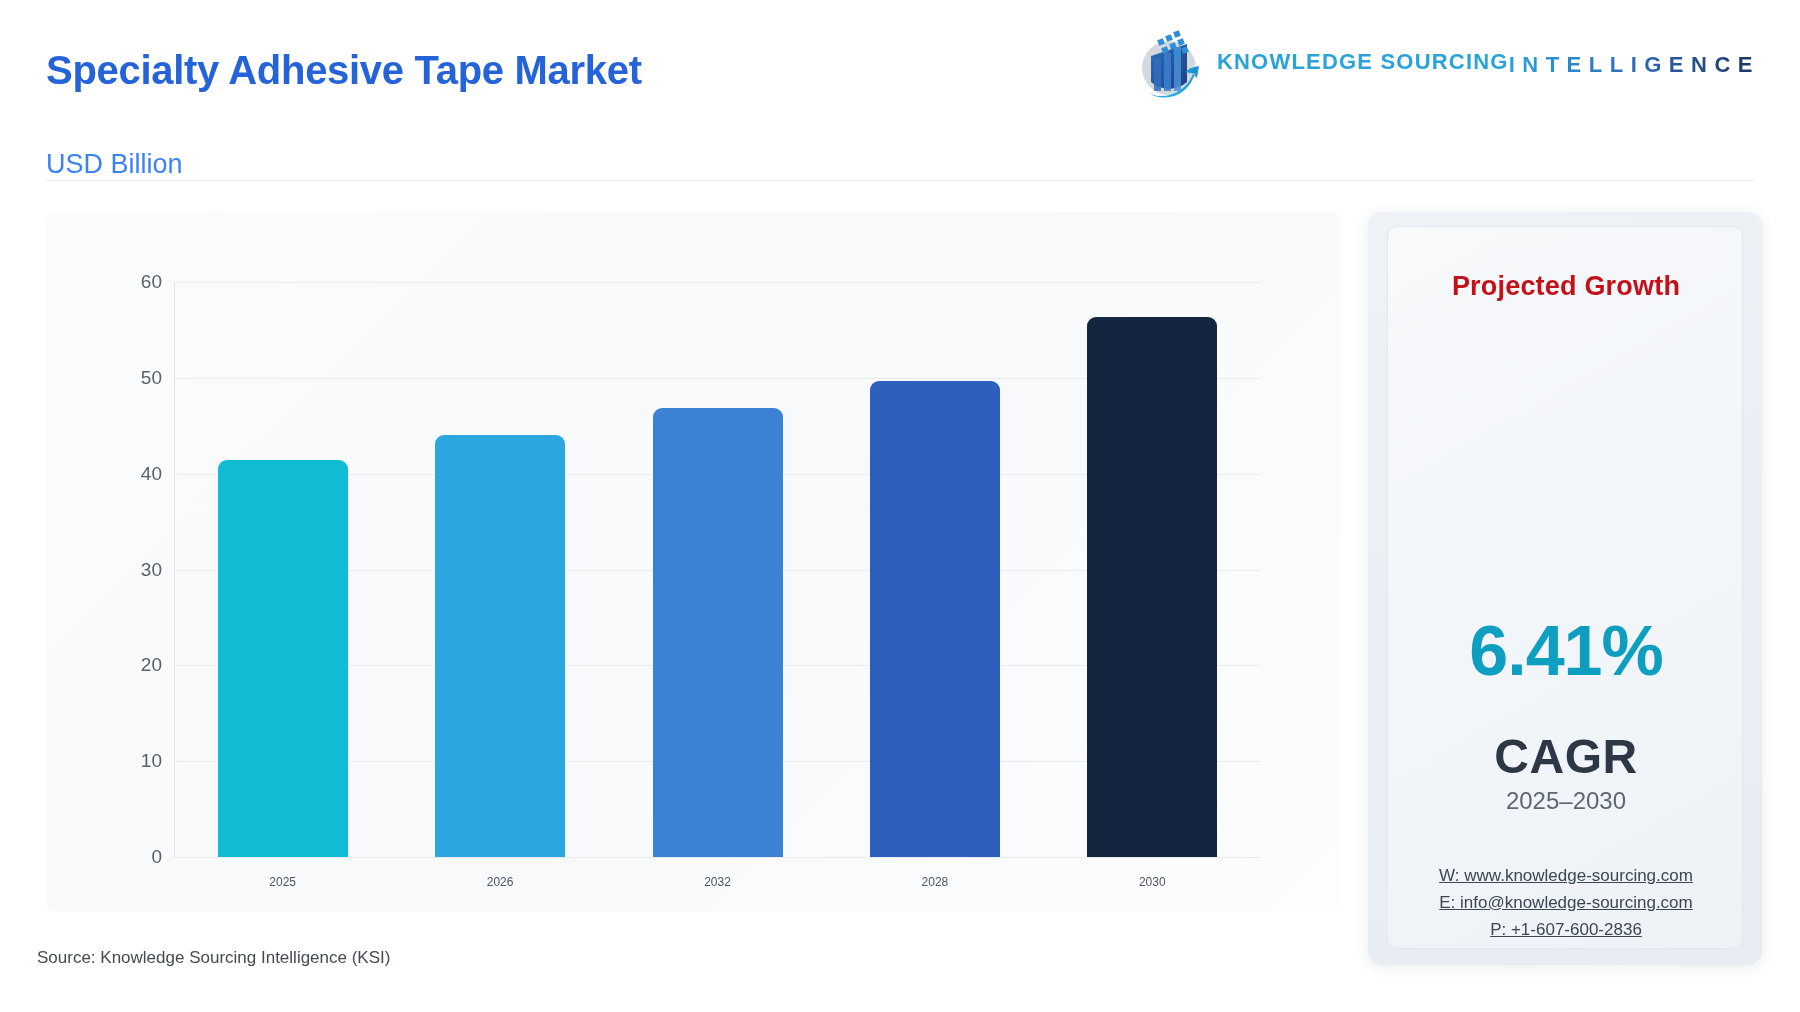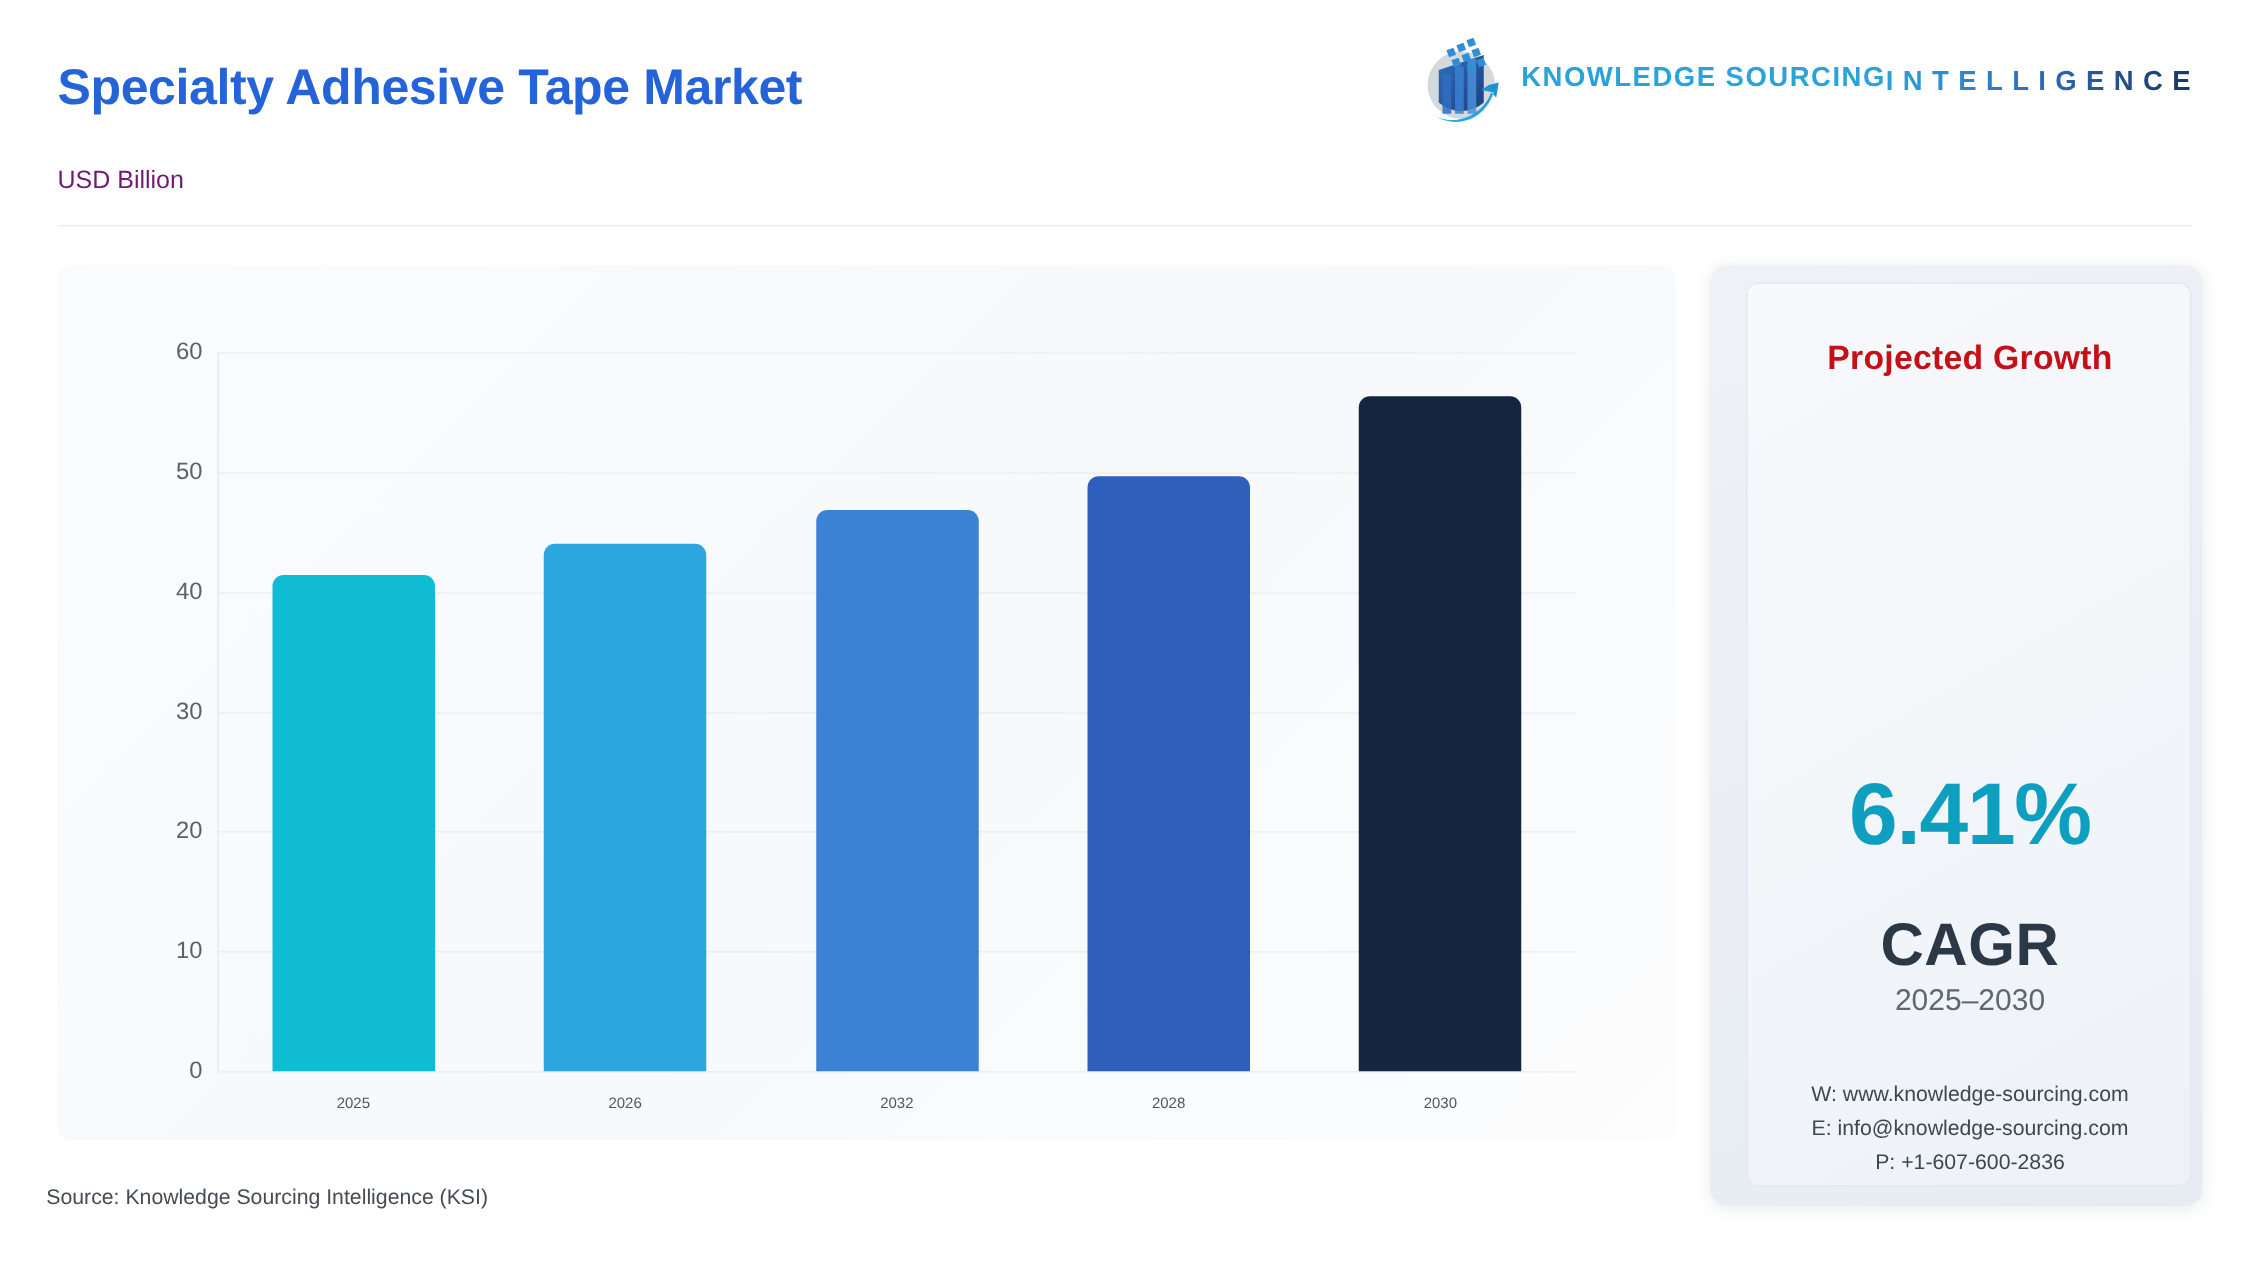--- a/index.html
+++ b/index.html
@@ -26,23 +26,23 @@
     position: absolute;
     left: 46px; top: 48px;
     font-size: 40px;
     font-weight: bold;
     color: #2563d9;
     letter-spacing: -0.3px;
     white-space: nowrap;
   }
   .subtitle {
     position: absolute;
-    left: 46px; top: 133px;
-    font-size: 20px;
-    color: #701a75;
+    left: 46px; top: 149px;
+    font-size: 27px;
+    color: #3b82f6;
     white-space: nowrap;
   }
   .header-rule {
     position: absolute;
     left: 46px; top: 180px;
     width: 1708px; height: 1px;
     background: #e8ebee;
   }
 
   
@@ -134,21 +134,21 @@
   .cagr-panel {
     position: absolute;
     left: 1368px; top: 212px;
     width: 394px; height: 753px;
     background: linear-gradient(160deg, #eef1f6 0%, #e7ecf3 100%);
     border-radius: 14px;
     box-shadow: 0 2px 14px rgba(40,60,90,0.10);
   }
   .cagr-inner {
     position: absolute;
-    left: 29px; top: 14px;
+    left: 19px; top: 14px;
     width: 356px; height: 723px;
     background: linear-gradient(150deg, #f7f9fb 0%, #eef2f7 100%);
     border-radius: 10px;
     border: 1px solid #e2e8f0;
   }
   .cagr-heading {
     position: absolute;
     left: 0; top: 44px;
     width: 356px;
     text-align: center;
@@ -188,21 +188,21 @@
   }
   .contact {
     position: absolute;
     left: 0; top: 636px;
     width: 356px;
     text-align: center;
     font-size: 17px;
     color: #3b4753;
     line-height: 1.58;
   }
-  .contact div { white-space: nowrap; }
+  .contact div { white-space: nowrap; text-decoration: underline; }
 </style>
 </head>
 <body>
 
 <div class="page">
 
   <div class="header">
     <div class="title">Specialty Adhesive Tape Market</div>
     <div class="subtitle">USD Billion</div>
     <div class="header-rule"></div>

